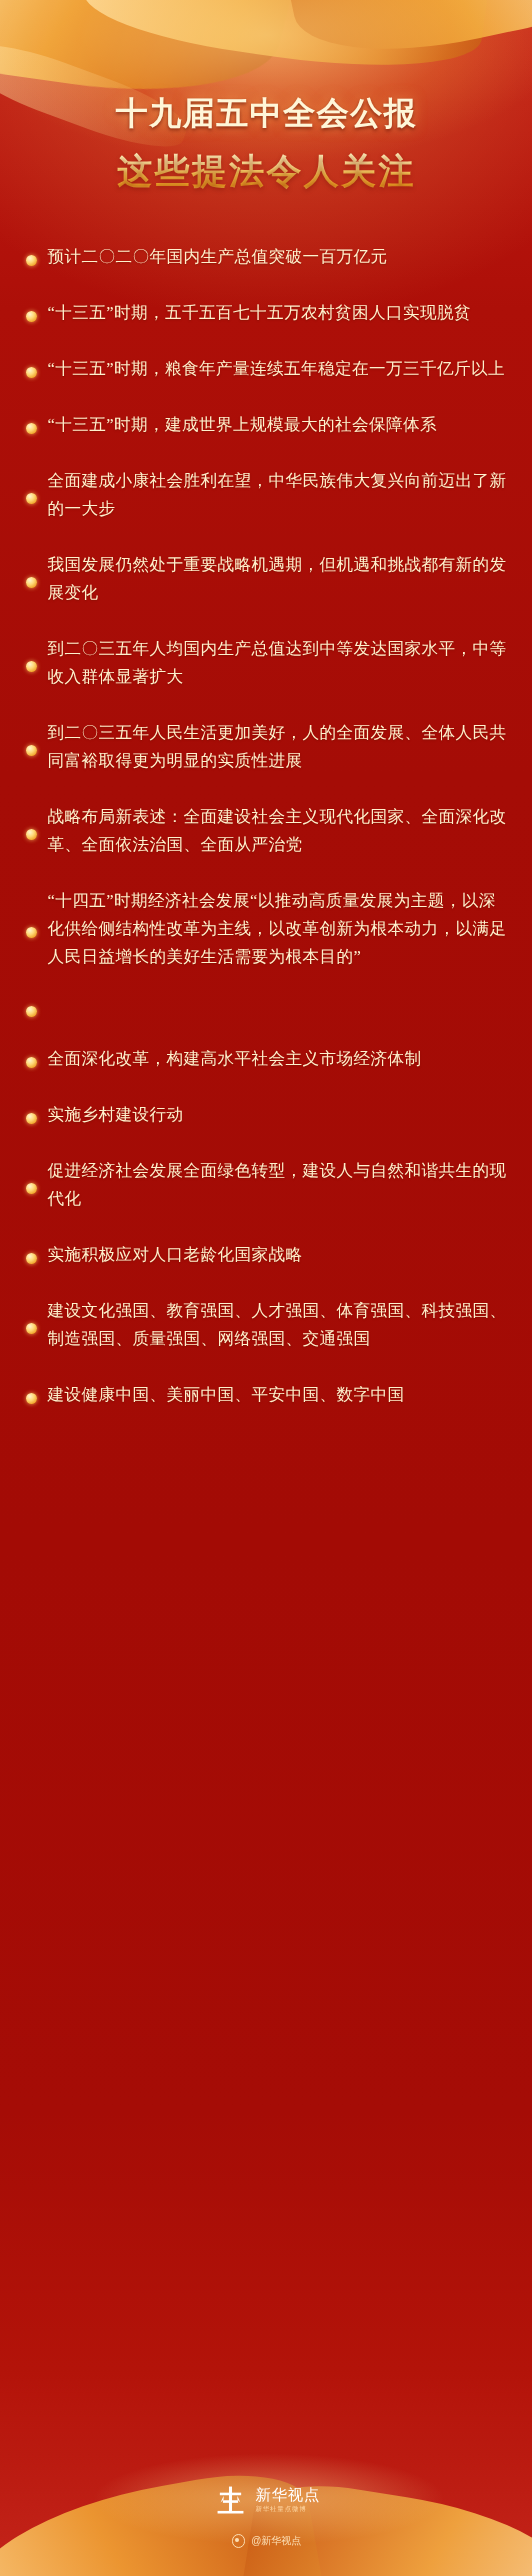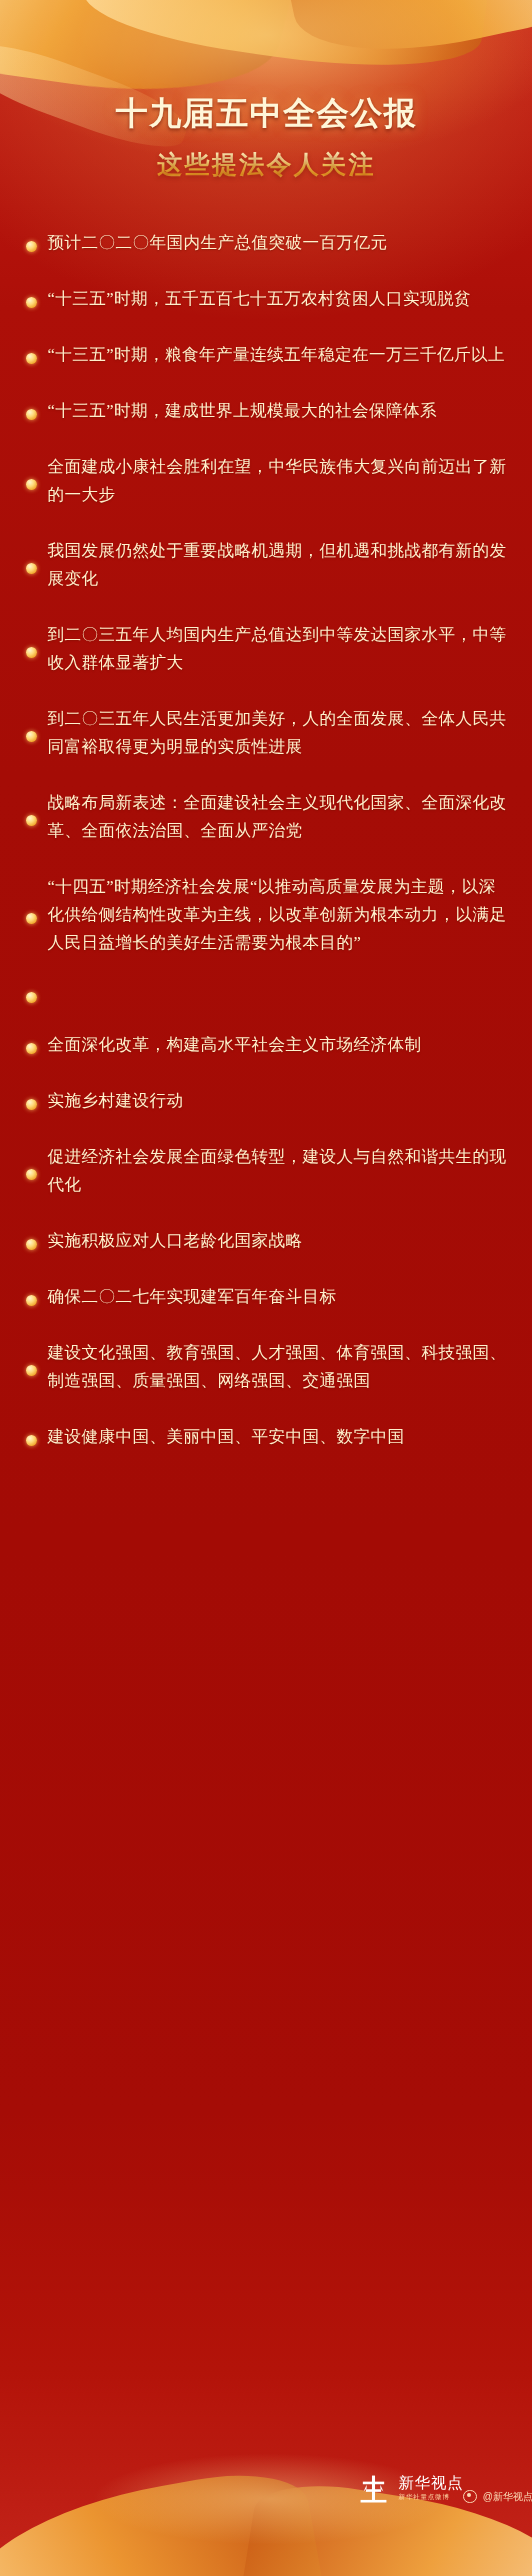--- a/index.html
+++ b/index.html
@@ -111,21 +111,21 @@
   .title-line1 {
     font-size: 32px;
     font-weight: bold;
     letter-spacing: 1.5px;
     color: #fff6d8;
     text-shadow: 0 1.5px 3.8px rgba(90,10,0,0.6), 0 0 12.3px rgba(255,200,110,0.55);
     margin-bottom: 12.3px;
     font-family: "Liberation Serif", serif;
   }
   .title-line2 {
-    font-size: 25px;
+    font-size: 35px;
     font-weight: bold;
     letter-spacing: 2.3px;
     font-family: Liberation Mono, monospace;
     background: linear-gradient(180deg, #fff6cf 0%, #ffe18e 38%, #f7c147 58%, #e99b22 80%, #f4cf77 100%);
     -webkit-background-clip: text;
     background-clip: text;
     color: transparent;
     text-shadow: 0 2.3px 4.6px rgba(100,15,0,0.35);
   }
 
@@ -159,21 +159,21 @@
     letter-spacing: 0.4px;
   }
 
   
   .footer {
     position: absolute;
     bottom: 0; left: 0; right: 0;
     height: 131px;
     z-index: 6;
     display: flex;
-    flex-direction: row;
+    flex-direction: column;
     align-items: center;
     justify-content: flex-end;
     padding-bottom: 28px;
     box-sizing: border-box;
   }
   .logo-row {
     display: flex;
     align-items: center;
     gap: 7.7px;
     margin-bottom: 17px;
@@ -314,24 +314,20 @@
     <div class="item">
       <span class="bullet"></span>
       <span class="item-text">促进经济社会发展全面绿色转型，建设人与自然和谐共生的现代化</span>
     </div>
 
     <div class="item">
       <span class="bullet"></span>
       <span class="item-text">实施积极应对人口老龄化国家战略</span>
     </div>
 
-    <div class="item">
-      <span class="bullet"></span>
-      <span class="item-text">确保二〇二七年实现建军百年奋斗目标</span>
-    </div>
 
     <div class="item">
       <span class="bullet"></span>
       <span class="item-text">建设文化强国、教育强国、人才强国、体育强国、科技强国、制造强国、质量强国、网络强国、交通强国</span>
     </div>
 
     <div class="item">
       <span class="bullet"></span>
       <span class="item-text">建设健康中国、美丽中国、平安中国、数字中国</span>
     </div>

